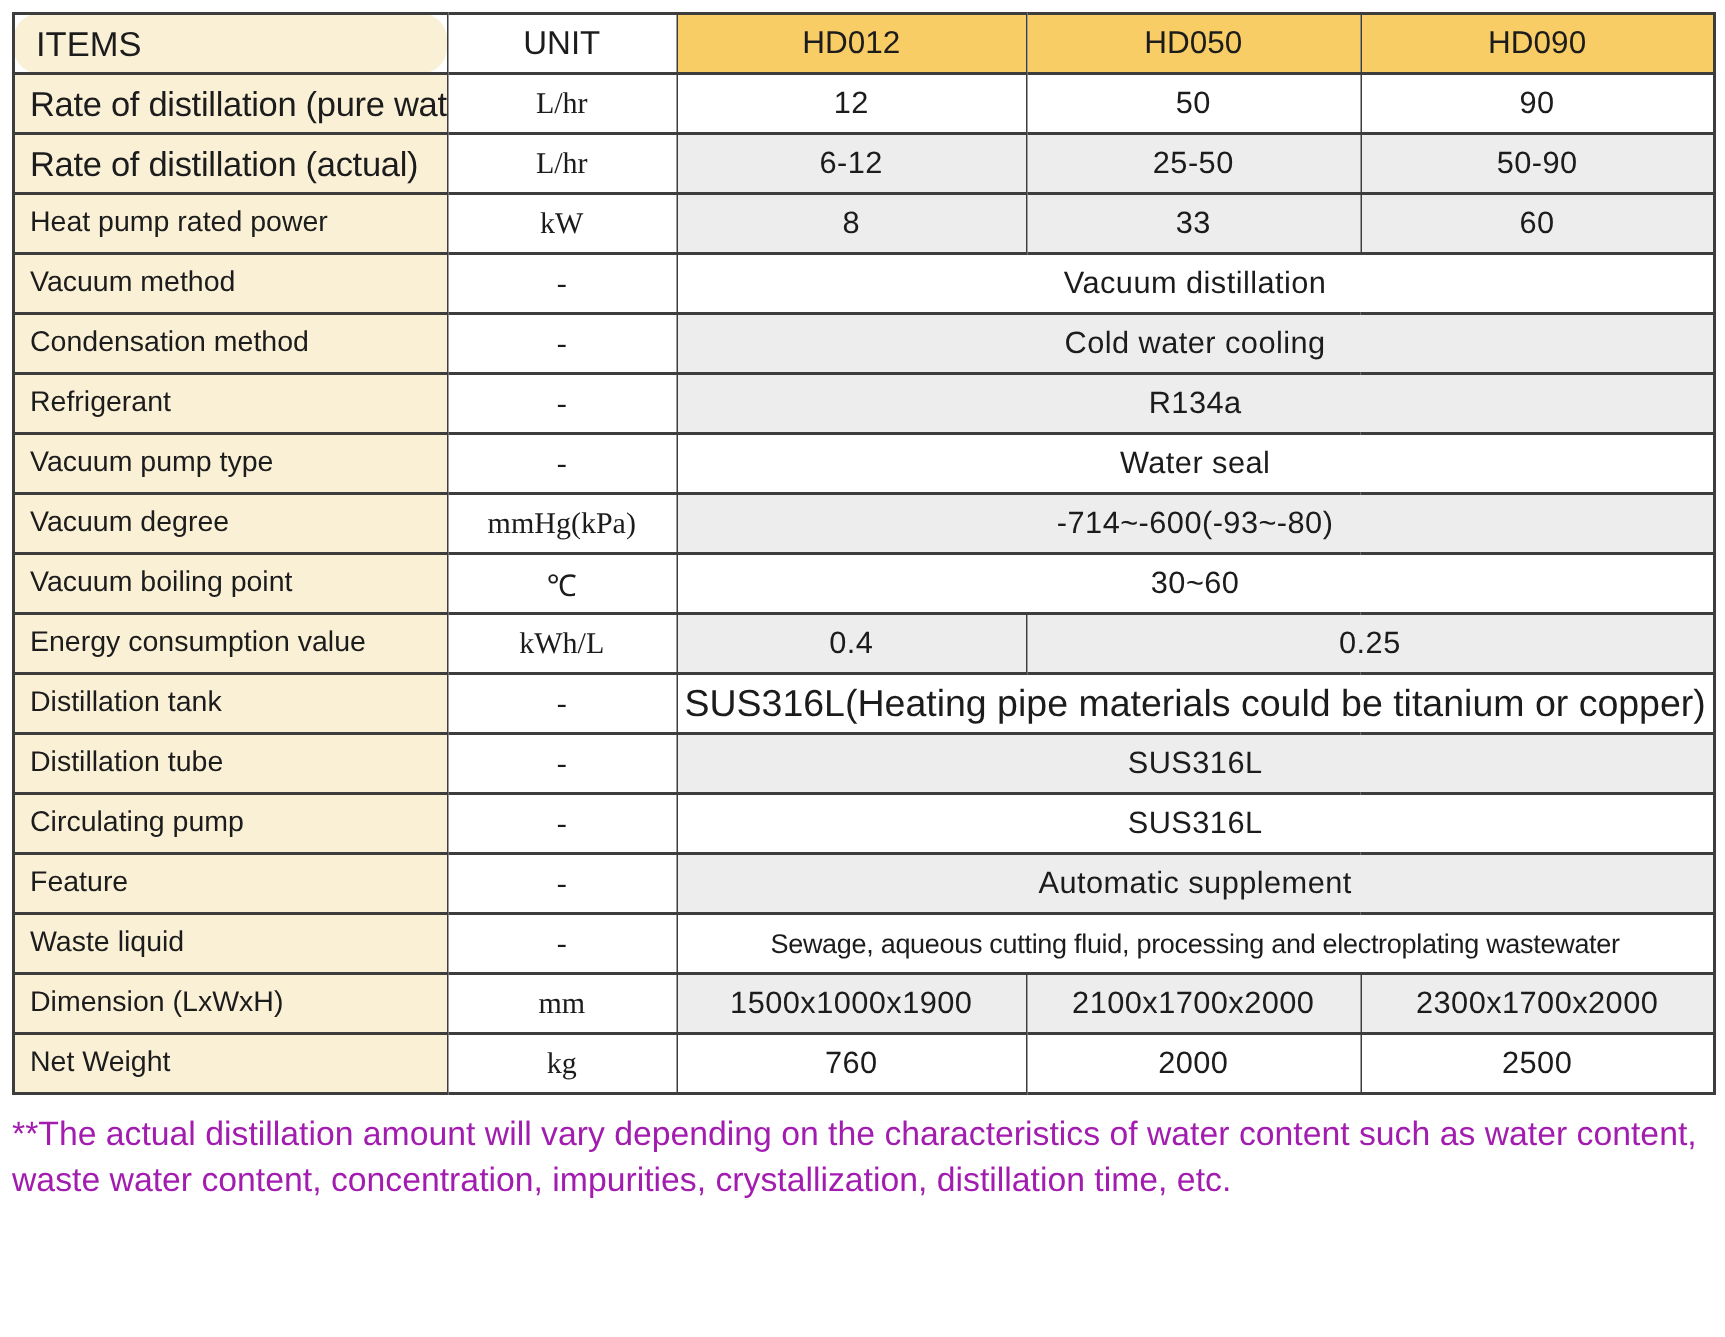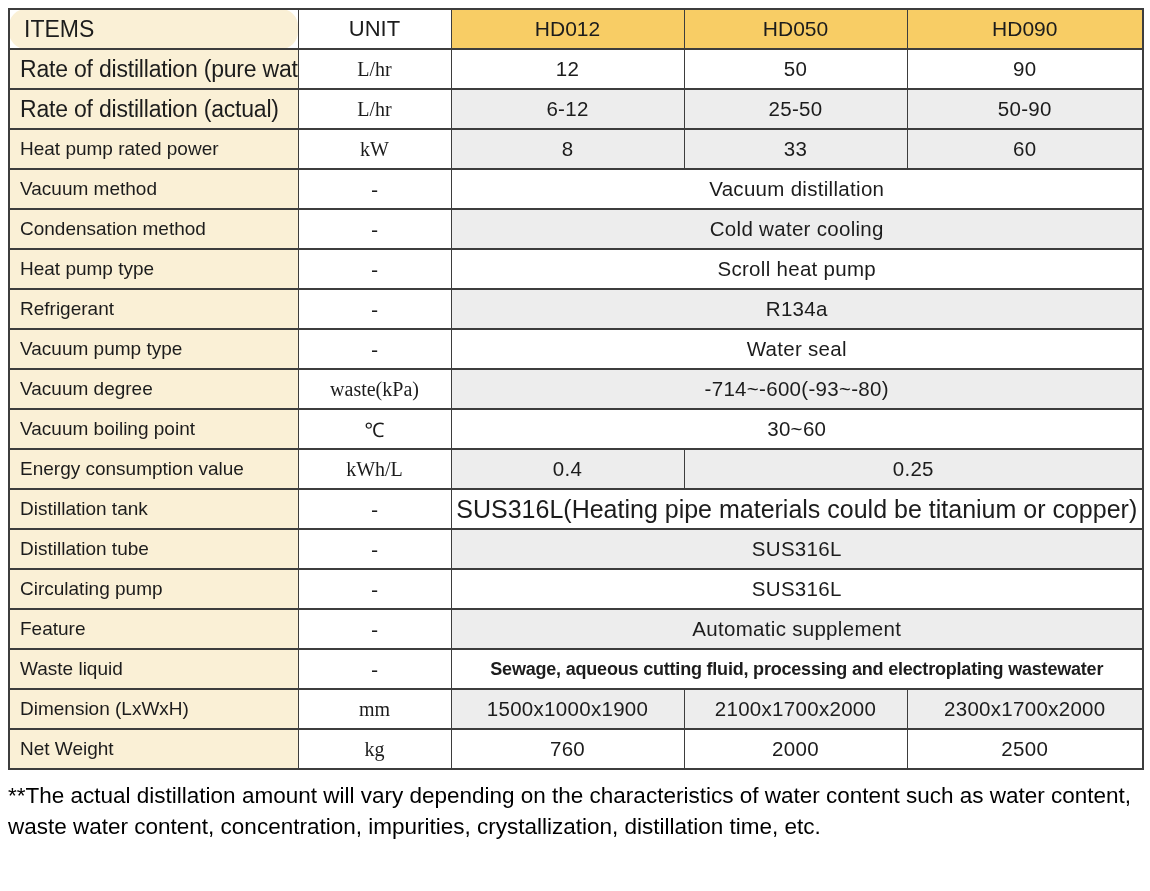--- a/index.html
+++ b/index.html
@@ -68,28 +68,28 @@
     font-size:20px;
     font-family:Liberation Serif, serif;
   }
   td.value{
     background:#ffffff;
     text-align:center;
     font-size:20.5px;
     letter-spacing:0.3px;
   }
   td.value.vm{font-size:25px;letter-spacing:0;}
-  td.value.vs{font-size:18px;letter-spacing:-0.2px;font-weight:bold;}
+  td.value.vs{font-size:18px;letter-spacing:-0.2px;}
   tr.shaded td.value{background:var(--shade-bg);margin-top:14px;}
   .footnote{
     width:1134px;
     margin:10px 0 0 0;
     font-size:22.5px;
     line-height:31px;
-    color:#000000;
+    color:#a21caf;
   }
 </style>
 </head>
 <body>
 
 <div class="page">
   <table class="spec">
     <colgroup>
       <col style="width:289px">
       <col style="width:153px">
@@ -131,38 +131,33 @@
         <tr>
           <td class="item">Vacuum method</td>
           <td class="unit">-</td>
           <td class="value" colspan="3">Vacuum distillation</td>
         </tr>
         <tr class="shaded">
           <td class="item">Condensation method</td>
           <td class="unit">-</td>
           <td class="value" colspan="3">Cold water cooling</td>
         </tr>
-        <tr>
-          <td class="item">Heat pump type</td>
-          <td class="unit">-</td>
-          <td class="value" colspan="3">Scroll heat pump</td>
-        </tr>
         <tr class="shaded">
           <td class="item">Refrigerant</td>
           <td class="unit">-</td>
           <td class="value" colspan="3">R134a</td>
         </tr>
         <tr>
           <td class="item">Vacuum pump type</td>
           <td class="unit">-</td>
           <td class="value" colspan="3">Water seal</td>
         </tr>
         <tr class="shaded">
           <td class="item">Vacuum degree</td>
-          <td class="unit">waste(kPa)</td>
+          <td class="unit">mmHg(kPa)</td>
           <td class="value" colspan="3">-714~-600(-93~-80)</td>
         </tr>
         <tr>
           <td class="item">Vacuum boiling point</td>
           <td class="unit">℃</td>
           <td class="value" colspan="3">30~60</td>
         </tr>
         <tr class="shaded">
           <td class="item">Energy consumption value</td>
           <td class="unit">kWh/L</td>

